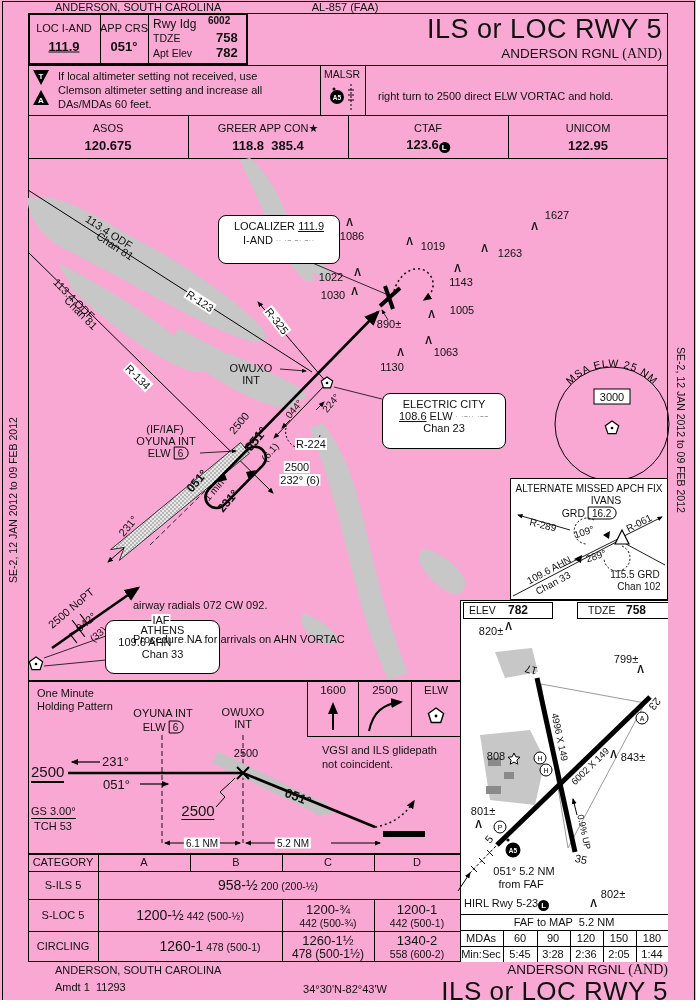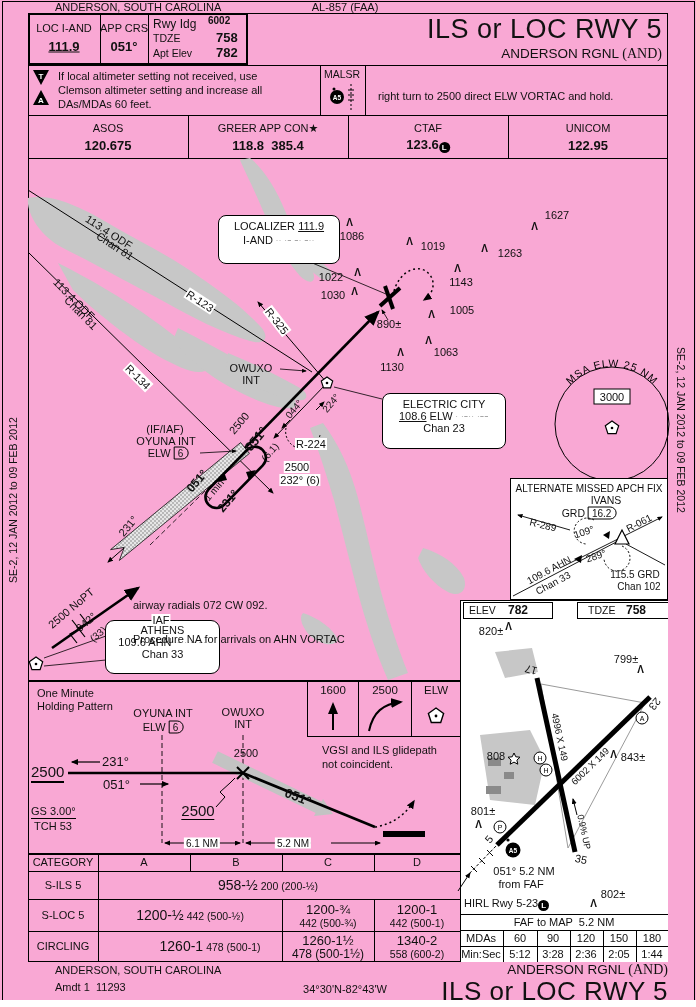--- a/index.html
+++ b/index.html
@@ -371,21 +371,21 @@
   <div class="vline" style="left:603px;top:930px;height:32px;"></div>
   <div class="vline" style="left:636px;top:930px;height:32px;"></div>
   <div class="pin" style="left:564px;top:922px;white-space:pre;">FAF to MAP  5.2 NM</div>
   <div class="pin" style="left:481px;top:938px;">MDAs</div>
   <div class="pin" style="left:520px;top:938px;">60</div>
   <div class="pin" style="left:553px;top:938px;">90</div>
   <div class="pin" style="left:586px;top:938px;">120</div>
   <div class="pin" style="left:619px;top:938px;">150</div>
   <div class="pin" style="left:652px;top:938px;">180</div>
   <div class="pin" style="left:481px;top:954px;">Min:Sec</div>
-  <div class="pin" style="left:520px;top:954px;">5:12</div>
+  <div class="pin" style="left:520px;top:954px;">5:45</div>
   <div class="pin" style="left:553px;top:954px;">3:28</div>
   <div class="pin" style="left:586px;top:954px;">2:36</div>
   <div class="pin" style="left:619px;top:954px;">2:05</div>
   <div class="pin" style="left:652px;top:954px;">1:44</div>
 
   <div class="hline" style="left:28px;top:680px;width:432px;height:1.5px;"></div>
   <svg style="left:28px;top:680px;" width="432" height="173" viewBox="0 0 432 173">
     <line x1="134" y1="55" x2="134" y2="163" stroke="#000" stroke-width="0.9" stroke-dasharray="5,3"></line>
     <line x1="215" y1="55" x2="215" y2="163" stroke="#000" stroke-width="0.9" stroke-dasharray="5,3"></line>
     <line x1="187" y1="77" x2="292" y2="128" stroke="#c3c3c3" stroke-width="13"></line>

